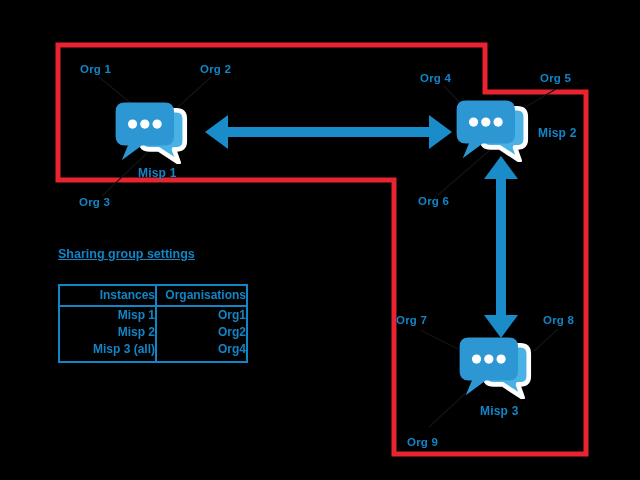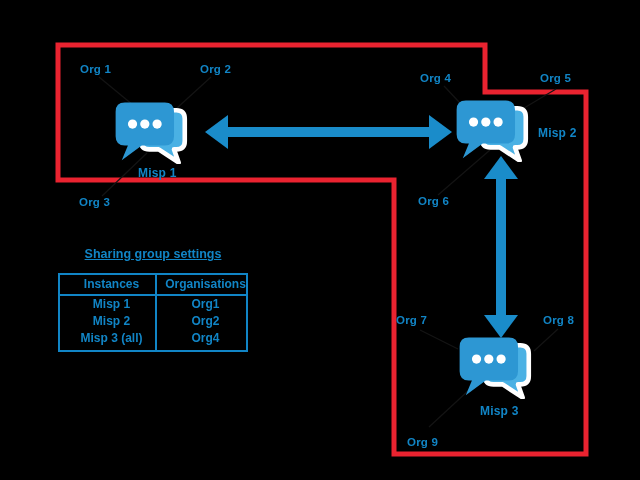--- a/index.html
+++ b/index.html
@@ -8,29 +8,29 @@
     font-family:"Liberation Sans", sans-serif; overflow:hidden;
   }
   #gfx { position:absolute; left:0; top:0; width:640px; height:480px; }
   .lbl {
     position:absolute; font-weight:bold; font-size:11.5px; line-height:13px;
     color:#1185c6; white-space:nowrap; letter-spacing:0.2px;
   }
   .node-lbl { font-size:12px; }
   .sg-wrap { position:absolute; left:58px; top:247px; width:190px; }
   .sg-title {
-    width:100%; text-align:center; font-weight:bold; font-size:12.5px;
-    color:#1185c6; text-decoration:underline; margin-bottom:12px; white-space:nowrap;
+    width:100%; text-align:left; font-weight:bold; font-size:12.5px;
+    color:#1185c6; text-decoration:underline; margin-bottom:23px; white-space:nowrap;
   }
   table.sg {
     border-collapse:collapse; width:190px; table-layout:fixed;
     border:2px solid #1185c6;
   }
   table.sg th, table.sg td {
-    color:#1185c6; font-weight:bold; text-align:center;
+    color:#1185c6; font-weight:bold; text-align:right;
     font-family:"Liberation Sans", sans-serif;
     padding:0 0 0 8px; font-size:12px; line-height:17px;
   }
   table.sg th { border-bottom:2px solid #1185c6; line-height:19px; }
   table.sg th:first-child, table.sg td:first-child {
     border-right:2px solid #1185c6; width:87px;
   }
   table.sg tr:last-child td { padding-bottom:3px; }
 </style>
 </head>

